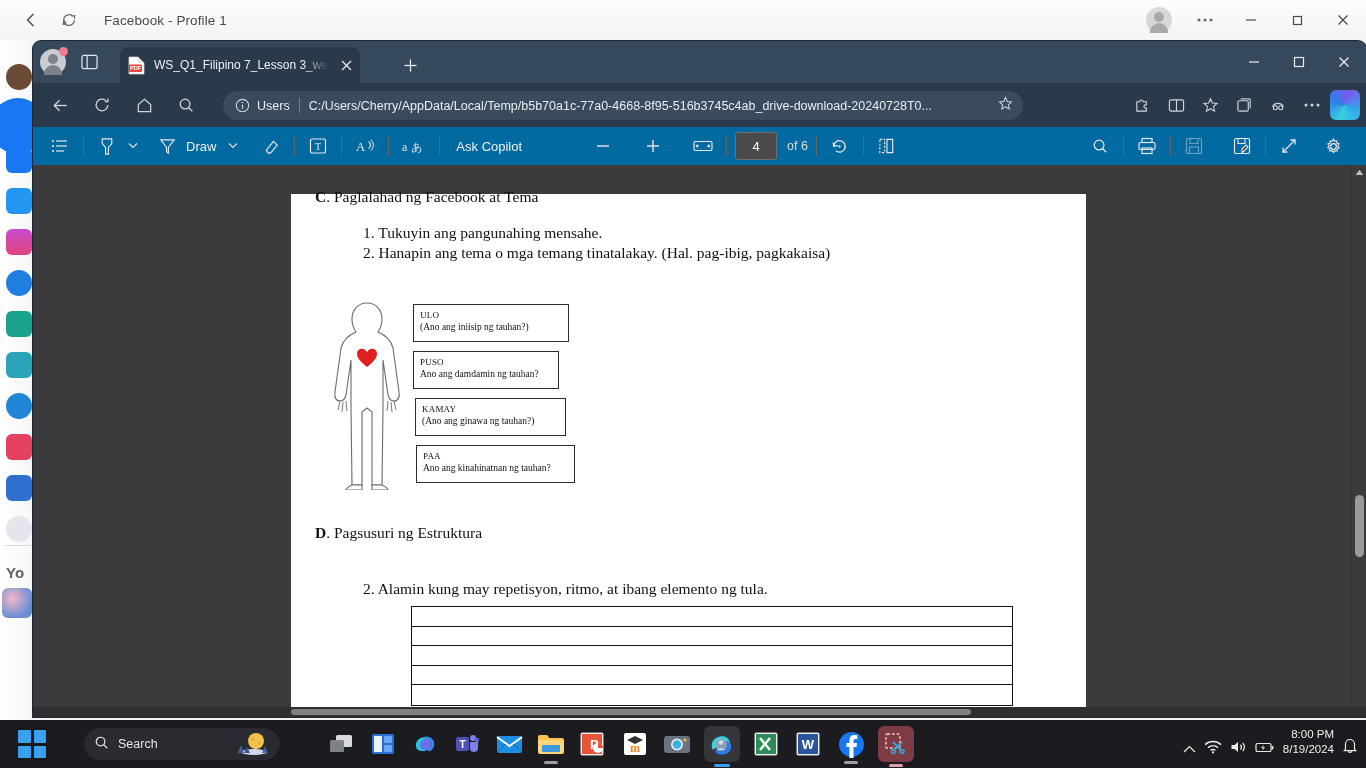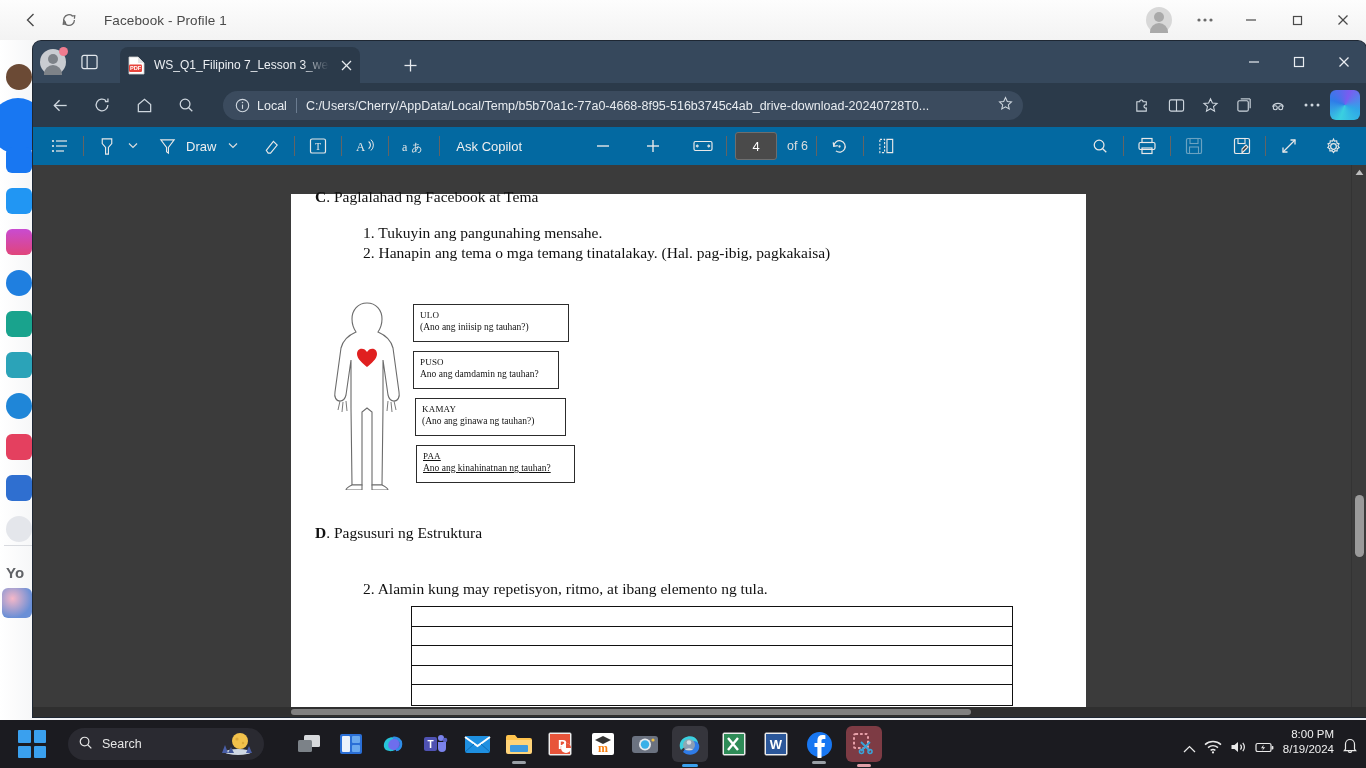--- a/index.html
+++ b/index.html
@@ -107,21 +107,21 @@
 
   .pdf-scroll { position:absolute; right:0; top:124px; width:15px; height:552px; background:#3b3b3b; border-left:1px solid #333; }
   .ps-arrow { width:15px; height:15px; display:flex; align-items:center; justify-content:center; color:#bdbdbd; font-size:8px; }
   .ps-thumb { position:absolute; left:3px; top:330px; width:9px; height:62px; background:#9a9a9a; border-radius:5px; }
 
   .hscroll { position:absolute; left:0; bottom:0; width:1333px; height:10px; background:#2f2f2f; }
   .hs-thumb { position:absolute; left:258px; bottom:2px; width:680px; height:6px; background:#808080; border-radius:3px; }
 
   
   .taskbar { position:absolute; left:0; top:720px; width:1366px; height:48px; background:#1b1b20; }
-  .tb-center { position:absolute; left:18px; top:0; height:48px; display:flex; align-items:center; gap:8px; }
+  .tb-center { position:absolute; left:18px; top:0; height:48px; display:flex; align-items:center; gap:24px; }
   .tb-start { width:28px; height:28px; display:grid; grid-template-columns:1fr 1fr; grid-template-rows:1fr 1fr; gap:3px; }
   .tb-start i { background:#3aa0ee; border-radius:1px; }
   .tb-search { width:196px; height:32px; border-radius:16px; background:#2a2a31; display:flex; align-items:center; padding:0 10px; position:relative; }
   .tb-search-label { font-size:12.5px; color:#e6e6e6; margin-left:9px; }
   .tb-icons { display:flex; align-items:center; gap:12px; margin-left:10px; }
   .tb-app { width:30px; height:30px; border-radius:5px; position:relative; display:flex; align-items:center; justify-content:center;
             font-family:"Liberation Sans", sans-serif; font-weight:700; font-size:14px; color:#fff; }
   .tb-app.active { background:#35353c; width:36px; height:36px; border-radius:6px; }
   .tb-underline { position:absolute; bottom:-5px; left:50%; transform:translateX(-50%); width:14px; height:3px; border-radius:2px; background:#9aa0a6; }
   .tb-underline.blue { background:#3aa0ee; width:16px; }
@@ -283,21 +283,21 @@
       </div>
 
       <div class="urlbar">
         <span class="url-info">
           <svg width="15" height="15" viewBox="0 0 16 16">
               <circle cx="8" cy="8" r="6.6" fill="none" stroke="#cfd7df" stroke-width="1.2"></circle>
               <line x1="8" y1="7" x2="8" y2="11.6" stroke="#cfd7df" stroke-width="1.2"></line>
               <circle cx="8" cy="4.8" r="0.8" fill="#cfd7df"></circle>
             </svg>
         </span>
-        <span class="url-file">Local</span>
+        <span class="url-file">Users</span>
         <span class="url-sep"></span>
         <span class="url-text">C:/Users/Cherry/AppData/Local/Temp/b5b70a1c-77a0-4668-8f95-516b3745c4ab_drive-download-20240728T0...</span>
         <span class="url-star">
           <svg width="15" height="15" viewBox="0 0 16 16">
               <path d="M8 1.6 L9.9 5.8 L14.4 6.3 L11 9.4 L12 13.9 L8 11.6 L4 13.9 L5 9.4 L1.6 6.3 L6.1 5.8 Z" fill="none" stroke="#cfd7df" stroke-width="1.1"></path>
             </svg>
         </span>
       </div>
 
       <div class="nav-right">
@@ -519,21 +519,21 @@
               <div class="dg-l2">(Ano ang iniisip ng tauhan?)</div>
             </div>
             <div class="dg-box" style="left:82px; top:53px; width:146px; height:38px; padding:4px 6px;">
               <div class="dg-l1">PUSO</div>
               <div class="dg-l2">Ano ang damdamin ng tauhan?</div>
             </div>
             <div class="dg-box" style="left:84px; top:100px; width:151px; height:38px; padding:4px 6px;">
               <div class="dg-l1">KAMAY</div>
               <div class="dg-l2">(Ano ang ginawa ng tauhan?)</div>
             </div>
-            <div class="dg-box" style="left:85px; top:147px; width:159px; height:38px; padding:4px 6px;text-decoration:underline;">
+            <div class="dg-box" style="left:85px; top:147px; width:159px; height:38px; padding:4px 6px;">
               <div class="dg-l1">PAA</div>
               <div class="dg-l2">Ano ang kinahinatnan ng tauhan?</div>
             </div>
           </div>
 
           <div class="c-head" style="top:330px;">
             <b>D</b><span>. Pagsusuri ng Estruktura</span>
           </div>
           <div class="li" style="left:72px; top:374px;">2. Alamin kung may repetisyon, ritmo, at ibang elemento ng tula.</div>
 

